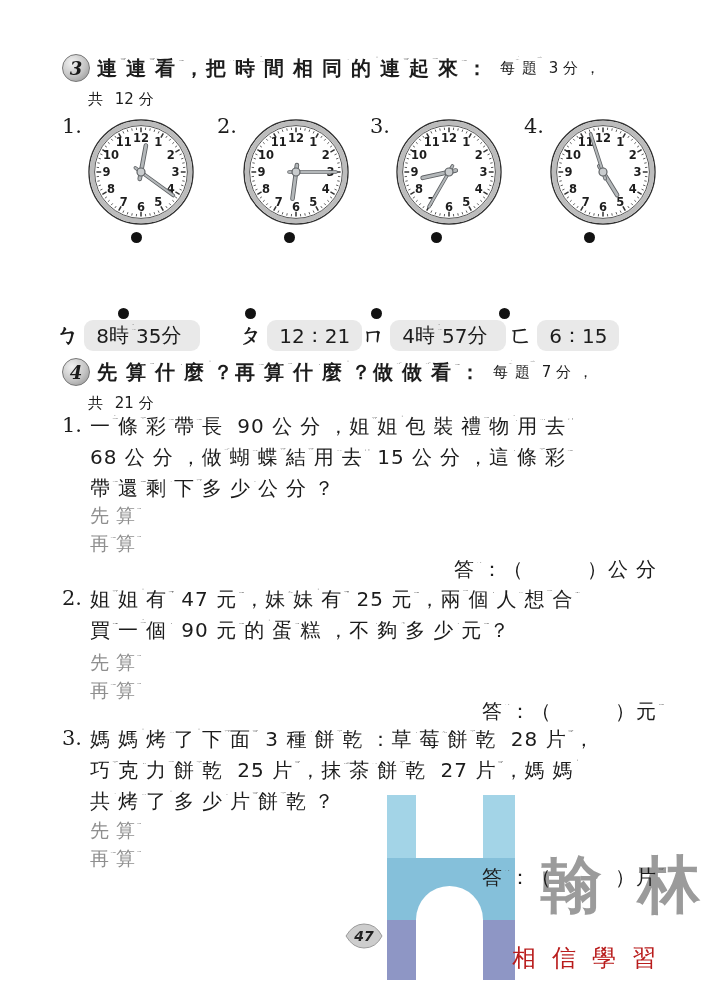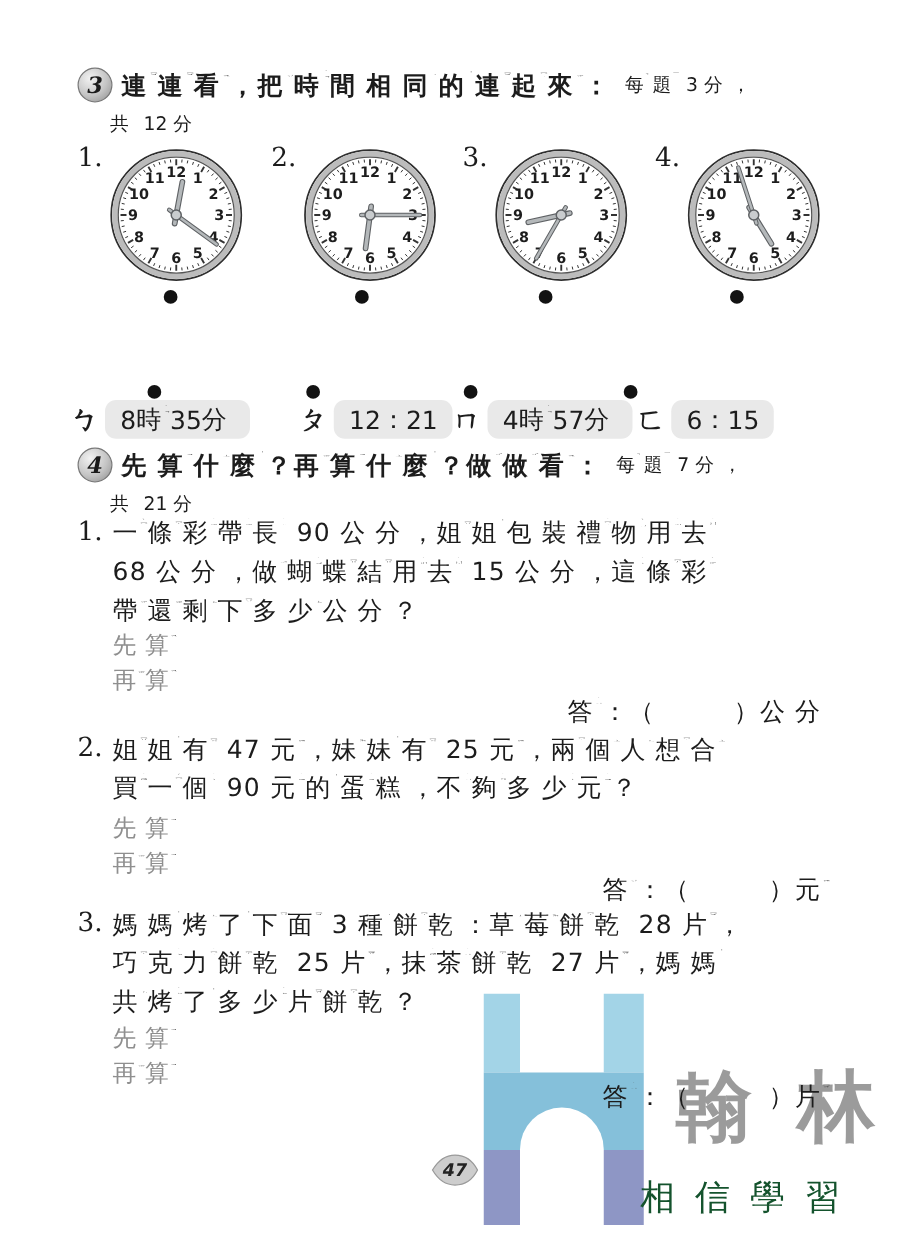--- a/index.html
+++ b/index.html
@@ -38,21 +38,21 @@
             font-family:"DejaVu Serif","Liberation Serif",serif;}
   .prob-text{position:absolute;width:585px;}
   .prob-line{height:30.8px;font-size:20px;white-space:nowrap;letter-spacing:1px;}
   .compute{position:absolute;font-size:19px;color:#8f8f8f;white-space:nowrap;}
   .answer{position:absolute;right:62px;font-size:20px;white-space:nowrap;
           text-align:right;z-index:6;letter-spacing:1px;}
   
   .logo-part{position:absolute;}
   .brand{position:absolute;left:540px;top:850px;font-size:62px;font-weight:bold;
          color:#9b9b9b;letter-spacing:36px;white-space:nowrap;z-index:2;line-height:70px;}
-  .slogan{position:absolute;left:512px;top:938px;font-size:28px;color:#14532d;
+  .slogan{position:absolute;left:512px;top:938px;font-size:24px;color:#b91c1c;
           letter-spacing:16px;white-space:nowrap;z-index:2;line-height:40px;}
   .page-badge{position:absolute;left:344px;top:922px;z-index:3;}
 </style>
 </head>
 <body>
 
 <div class="page">
 
   <div class="q-header" style="left:62px;top:54px;">
     <span class="badge">3</span>

